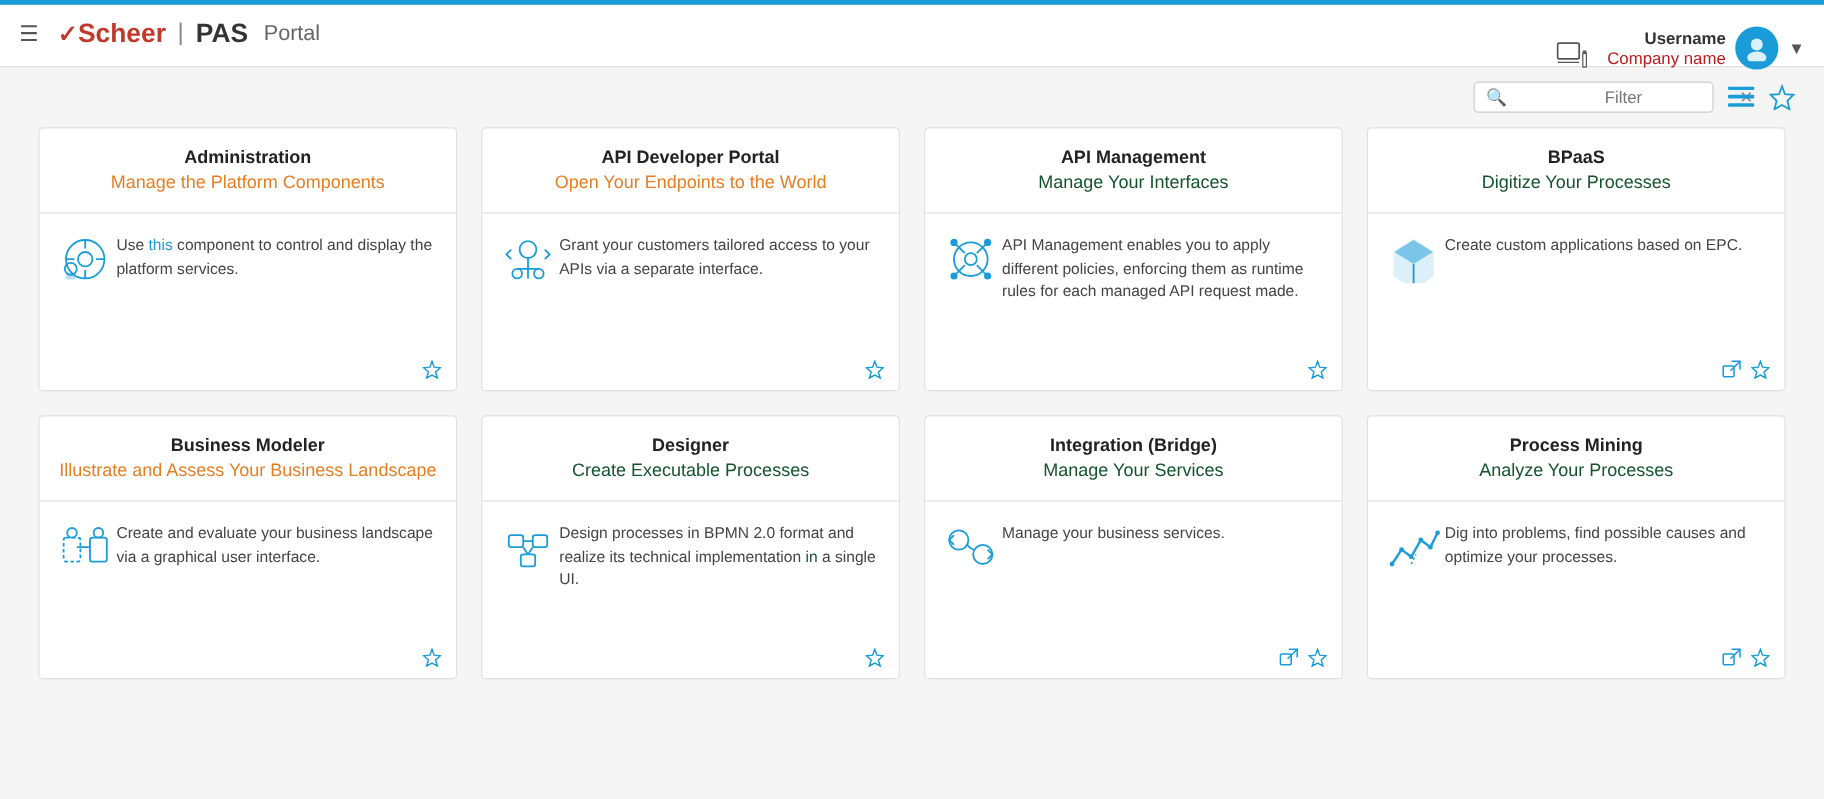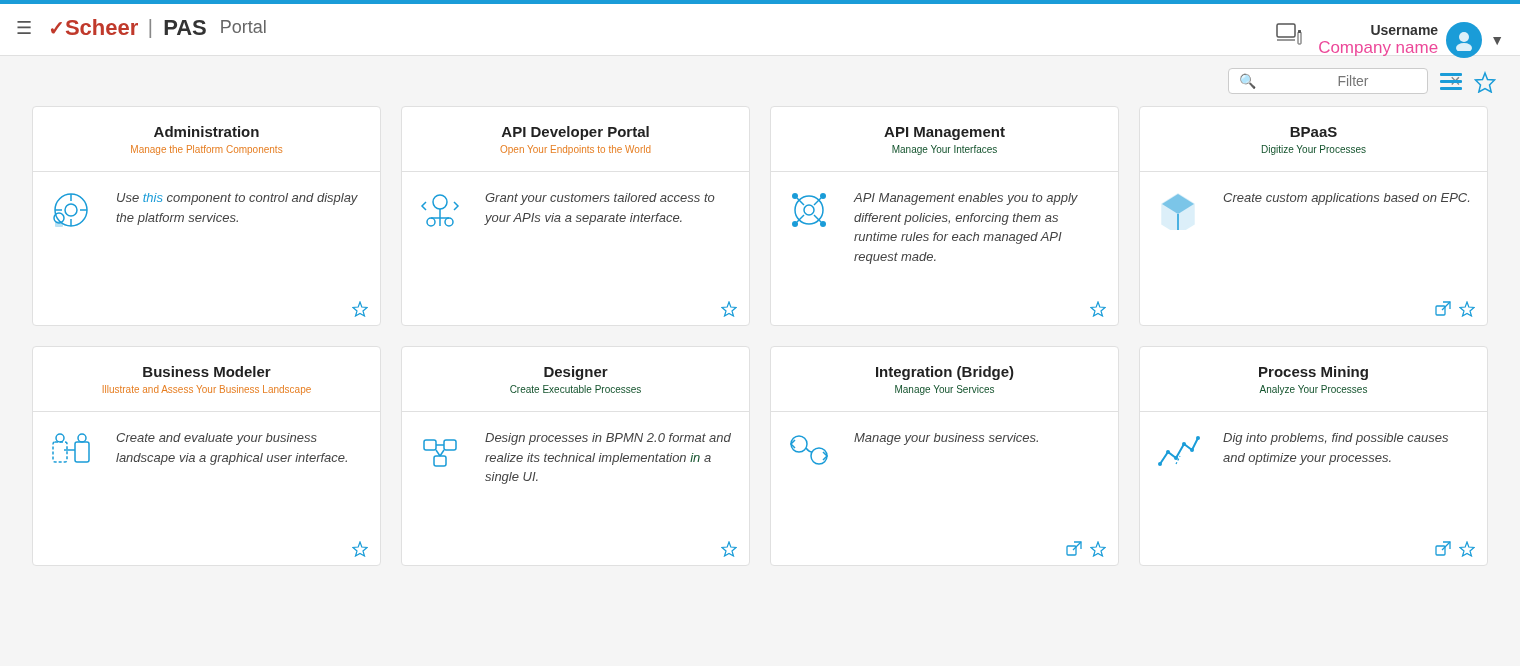--- a/index.html
+++ b/index.html
@@ -42,21 +42,21 @@
       font-weight: 700;
       color: #333;
     }
     .logo-portal {
       font-size: 18px;
       color: #666;
       margin-left: 8px;
     }
     .topbar-right {
       display: flex;
-      align-items: flex-start;
+      align-items: flex-end;
       margin-left: auto;
       gap: 16px;
       margin-top: 24px;
     }
     .monitor-icon {
       color: #555;
       font-size: 20px;
     }
     .user-section {
       display: flex;
@@ -65,22 +65,22 @@
     }
     .user-info {
       text-align: right;
     }
     .user-name {
       font-size: 14px;
       font-weight: 600;
       color: #333;
     }
     .company-name {
-      font-size: 17px;
-      color: #ec4899;
+      font-size: 14px;
+      color: #b91c1c;
     }
     .user-avatar {
       width: 36px;
       height: 36px;
       border-radius: 50%;
       background: #1a9cd8;
       display: flex;
       align-items: center;
       justify-content: center;
       color: #fff;
@@ -161,33 +161,32 @@
       border-bottom: 1px solid #e0e0e0;
       text-align: center;
     }
     .card-title {
       font-size: 15px;
       font-weight: 700;
       color: #222;
       margin-bottom: 4px;
     }
     .card-subtitle {
-      font-size: 10px;
+      font-size: 15px;
       color: #e67e22;
     }
     .card-subtitle.gray {
       color: #14532d;
     }
     .card-body {
       display: flex;
       align-items: flex-start;
       padding: 16px;
       flex: 1;
-      gap: 23px;
-      font-style: italic;
+      gap: 4px;
     }
     .card-icon {
       width: 44px;
       height: 44px;
       flex-shrink: 0;
       display: flex;
       align-items: center;
       justify-content: center;
     }
     .card-desc {

